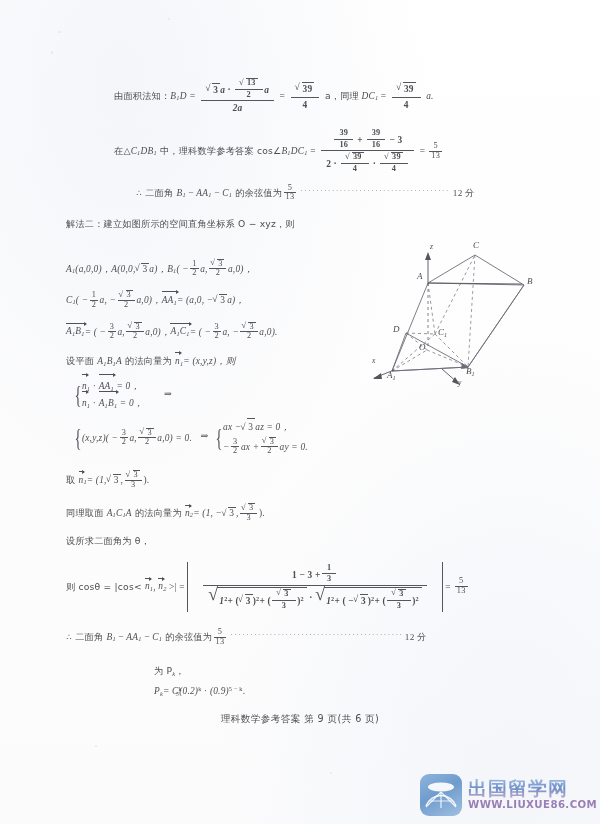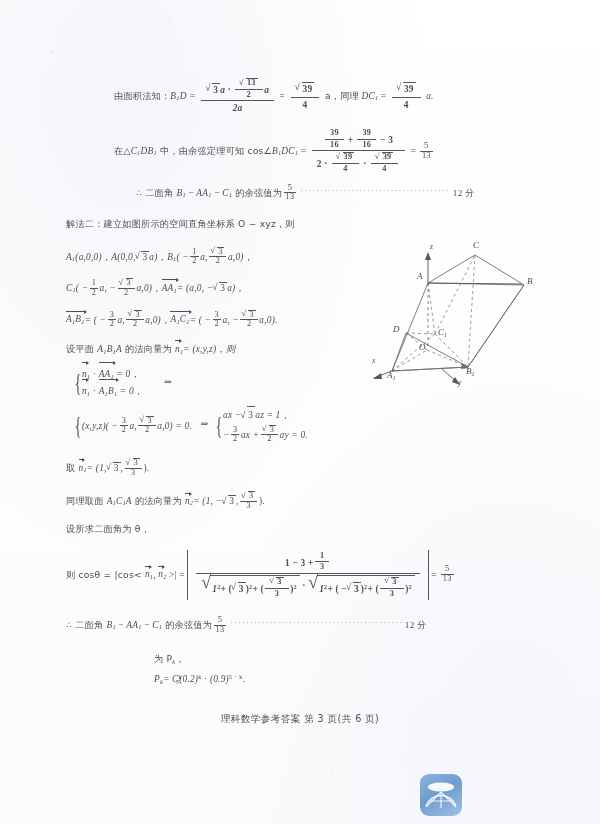--- a/index.html
+++ b/index.html
@@ -140,21 +140,21 @@
     transform: scaleX(.6);
     margin-right: -2px;
   }
   .sysrows { display: inline-block; }
   .sysrows > div { line-height: 1.85; white-space: nowrap; }
 
   .absbar {
     display: inline-block;
     border-left: 1px solid #55555d;
     border-right: 1px solid #55555d;
-    padding: 2px 5px;
+    padding: 2px 12px;
     vertical-align: middle;
   }
 
   .dots {
     display: inline-block;
     overflow: hidden;
     white-space: nowrap;
     letter-spacing: 1.1px;
     color: #8b8b93;
     font-size: 8.5px;
@@ -266,21 +266,21 @@
       <span class="it">DC</span><span class="sub">1</span>
       <span>=</span>
       <span class="bigfrac">
         <span class="num"><span class="rad"><span class="radbody">39</span></span></span>
         <span class="den">4</span>
       </span>
       <span class="it">a.</span>
     </div>
 
     <div class="line indent1" style="margin-bottom:10px;">
-      <span class="cn">在△</span><span class="it">C</span><span class="sub">1</span><span class="it">DB</span><span class="sub">1</span><span class="cn"> 中，由余弦定理可知 cos∠</span><span class="it">B</span><span class="sub">1</span><span class="it">DC</span><span class="sub">1</span>
+      <span class="cn">在△</span><span class="it">C</span><span class="sub">1</span><span class="it">DB</span><span class="sub">1</span><span class="cn"> 中，理科数学参考答案 cos∠</span><span class="it">B</span><span class="sub">1</span><span class="it">DC</span><span class="sub">1</span>
       <span>=</span>
       <span class="bigfrac">
         <span class="num">
           <span class="frac"><span class="num">39</span><span class="den">16</span></span>
           <span>+</span>
           <span class="frac"><span class="num">39</span><span class="den">16</span></span>
           <span>− 3</span>
         </span>
         <span class="den">
           <span>2 ·</span>
@@ -292,21 +292,21 @@
       =
       <span class="frac"><span class="num">5</span><span class="den">13</span></span>
     </div>
 
     <div class="line indent2" style="margin-bottom:16px;">
       <span class="cn">∴ 二面角 </span><span class="it">B</span><span class="sub">1</span><span> − </span><span class="it">AA</span><span class="sub">1</span><span> − </span><span class="it">C</span><span class="sub">1</span><span class="cn"> 的余弦值为</span><span class="frac"><span class="num">5</span><span class="den">13</span></span>
       <span class="dots" style="width:150px;">······················································</span>
       <span class="score">12 分</span>
     </div>
 
-    <div class="line" style="margin-left:-22px; margin-bottom:16px;">
+    <div class="line" style="margin-left:-22px; margin-bottom:28px;">
       <span class="cn">解法二：建立如图所示的空间直角坐标系 O − xyz，则</span>
     </div>
 
     <div class="line" style="margin-left:-22px; margin-bottom:12px;">
       <span class="it">A</span><span class="sub">1</span><span class="it">(a,0,0)</span><span class="it">，A</span><span class="it">(0,0,</span><span class="rad"><span class="radbody">3</span></span><span class="it">a)，</span><span class="it">B</span><span class="sub">1</span><span class="it">( −</span><span class="frac"><span class="num">1</span><span class="den">2</span></span><span class="it">a,</span><span class="frac"><span class="num"><span class="rad"><span class="radbody">3</span></span></span><span class="den">2</span></span><span class="it">a,0)，</span>
     </div>
 
     <div class="line" style="margin-left:-22px; margin-bottom:12px;">
       <span class="it">C</span><span class="sub">1</span><span class="it">( −</span><span class="frac"><span class="num">1</span><span class="den">2</span></span><span class="it">a, −</span><span class="frac"><span class="num"><span class="rad"><span class="radbody">3</span></span></span><span class="den">2</span></span><span class="it">a,0)，</span><span class="vec"><span>AA</span><span class="sub">1</span></span><span class="it">= (a,0, −</span><span class="rad"><span class="radbody">3</span></span><span class="it">a)，</span>
     </div>
@@ -334,21 +334,21 @@
       <span class="system">
         <span class="brace">{</span>
         <span class="sysrows">
           <div><span class="it">(x,y,z)( −</span><span class="frac"><span class="num">3</span><span class="den">2</span></span><span class="it">a,</span><span class="frac"><span class="num"><span class="rad"><span class="radbody">3</span></span></span><span class="den">2</span></span><span class="it">a,0) = 0.</span></div>
         </span>
       </span>
       <span style="display:inline-block; margin:0 2px 0 6px;">⇒</span>
       <span class="system">
         <span class="brace">{</span>
         <span class="sysrows">
-          <div><span class="it">ax −</span><span class="rad"><span class="radbody">3</span></span><span class="it">az = 1，</span></div>
+          <div><span class="it">ax −</span><span class="rad"><span class="radbody">3</span></span><span class="it">az = 0，</span></div>
           <div><span class="it">−</span><span class="frac"><span class="num">3</span><span class="den">2</span></span><span class="it">ax +</span><span class="frac"><span class="num"><span class="rad"><span class="radbody">3</span></span></span><span class="den">2</span></span><span class="it">ay = 0.</span></div>
         </span>
       </span>
     </div>
 
     <div class="line" style="margin-left:-22px; margin-bottom:14px;">
       <span class="cn">取 </span><span class="vec"><span>n</span></span><span class="sub">1</span><span class="it">= (1,</span><span class="rad"><span class="radbody">3</span></span><span>,</span><span class="frac"><span class="num"><span class="rad"><span class="radbody">3</span></span></span><span class="den">3</span></span><span>).</span>
     </div>
 
     <div class="line" style="margin-left:-22px; margin-bottom:12px;">
@@ -443,28 +443,32 @@
     <span class="fig-label" style="left:58px;  top:4px; font-size:7.5px;">z</span>
     <span class="fig-label" style="left:21px;  top:86px;">D</span>
     <span class="fig-label" style="left:66px;  top:89px;">C<span class="s">1</span></span>
     <span class="fig-label" style="left:47px;  top:104px;">O</span>
     <span class="fig-label" style="left:15px;  top:132px;">A<span class="s">1</span></span>
     <span class="fig-label" style="left:94px;  top:128px;">B<span class="s">1</span></span>
     <span class="fig-label" style="left:86px;  top:140px; font-size:7.5px;">y</span>
     <span class="fig-label" style="left:0px;   top:118px; font-size:7.5px;">x</span>
   </div>
 
-  <div class="footer">理科数学参考答案  第 3 页(共 6 页)</div>
+  <div class="footer">理科数学参考答案  第 9 页(共 6 页)</div>
 
   <div class="watermark">
     <div class="wm-badge">
       <svg width="42" height="42" viewBox="0 0 42 42">
         <ellipse cx="21" cy="13" rx="13" ry="4.6" fill="#ffffff" opacity="0.92"></ellipse>
         <path d="M6,32 A16,16 0 0,1 36,32" fill="none" stroke="#ffffff" stroke-width="1.4" opacity="0.9"></path>
         <path d="M21,18 L6,33" stroke="#ffffff" stroke-width="1.2" fill="none" opacity="0.85"></path>
         <path d="M21,18 L36,33" stroke="#ffffff" stroke-width="1.2" fill="none" opacity="0.85"></path>
         <path d="M21,18 L21,34" stroke="#ffffff" stroke-width="1.2" fill="none" opacity="0.85"></path>
         <path d="M10,27 L32,27" stroke="#ffffff" stroke-width="1" fill="none" opacity="0.8"></path>
       </svg>
     </div>
+    <div class="wm-text">
+      <span class="wm-cn">出国留学网</span>
+      <span class="wm-url">WWW.LIUXUE86.COM</span>
+    </div>
   </div>
 
 </div>
 
 </body></html>

